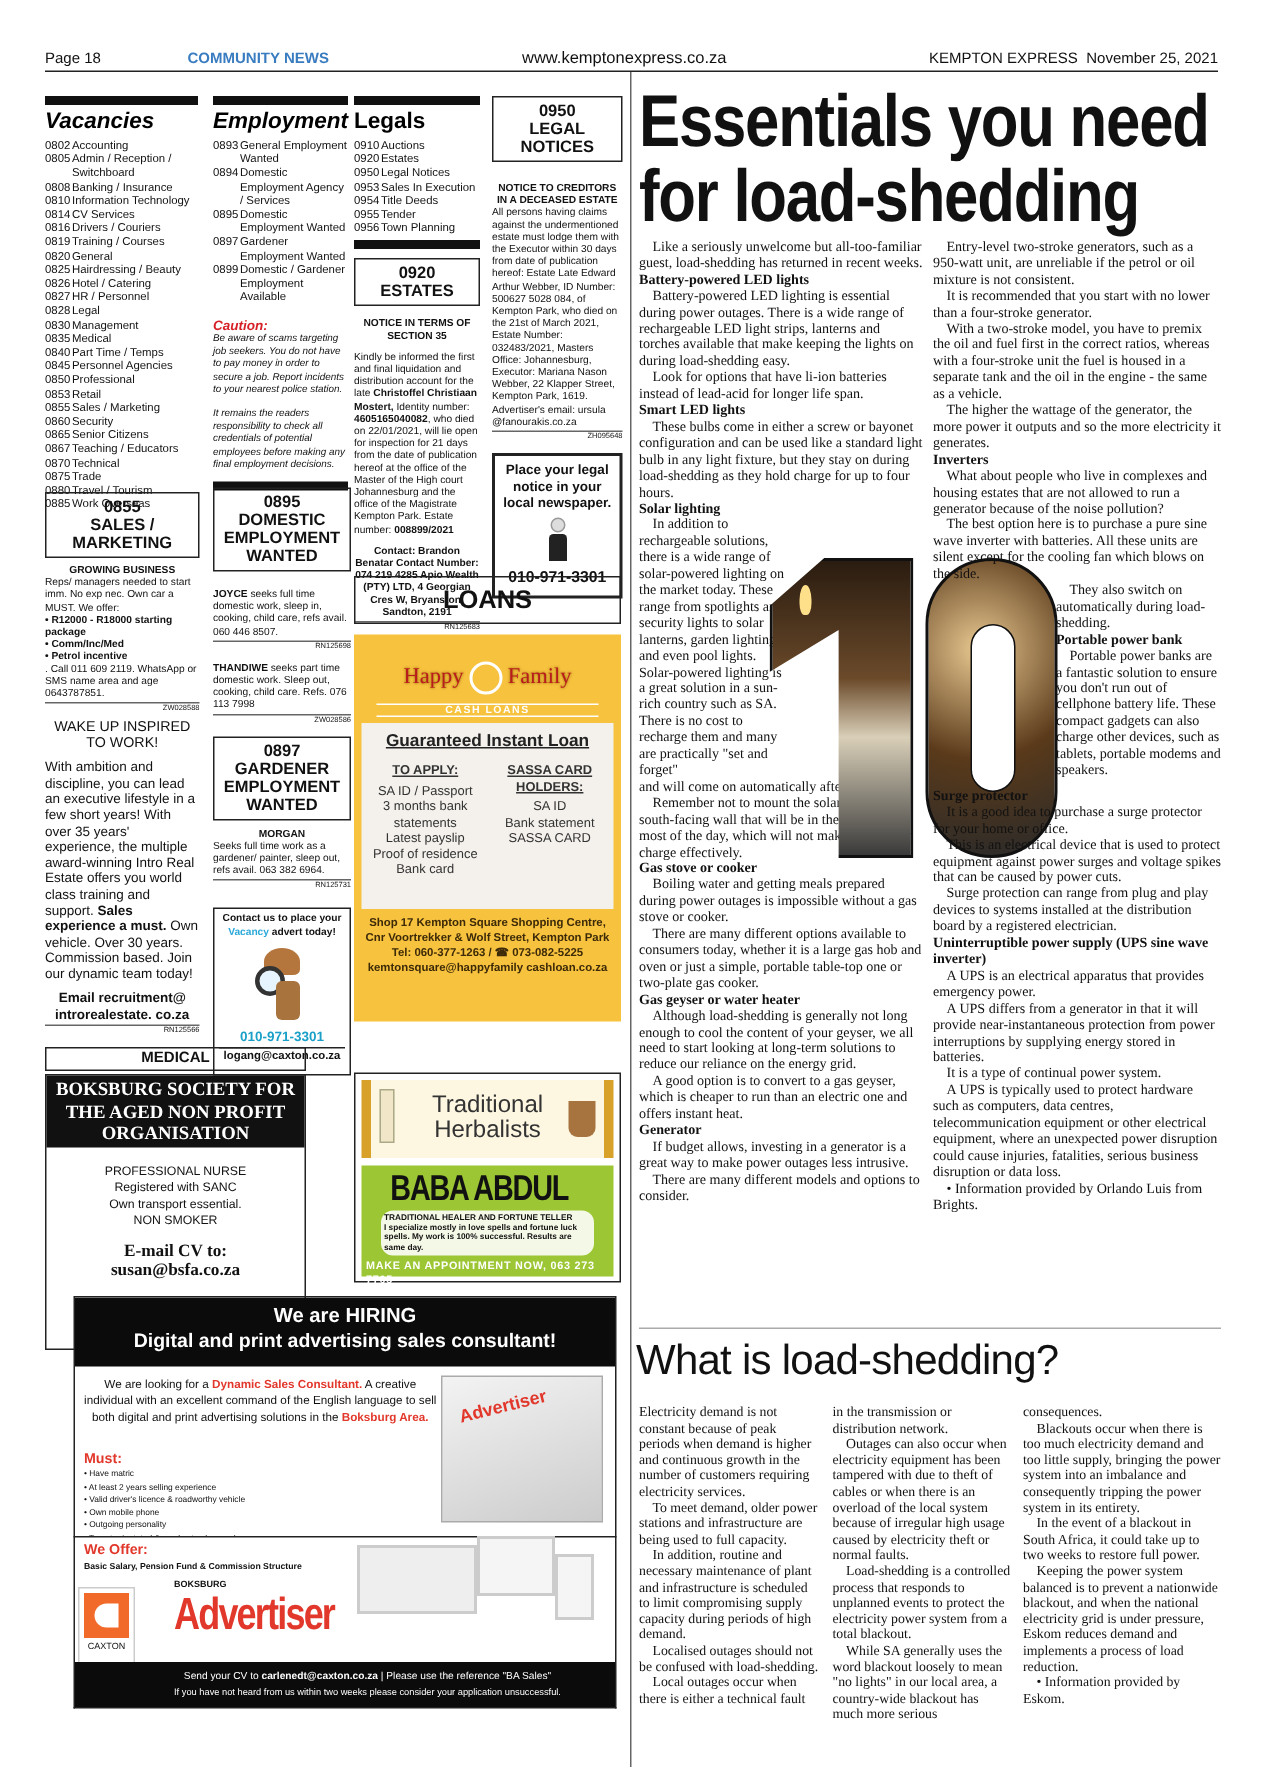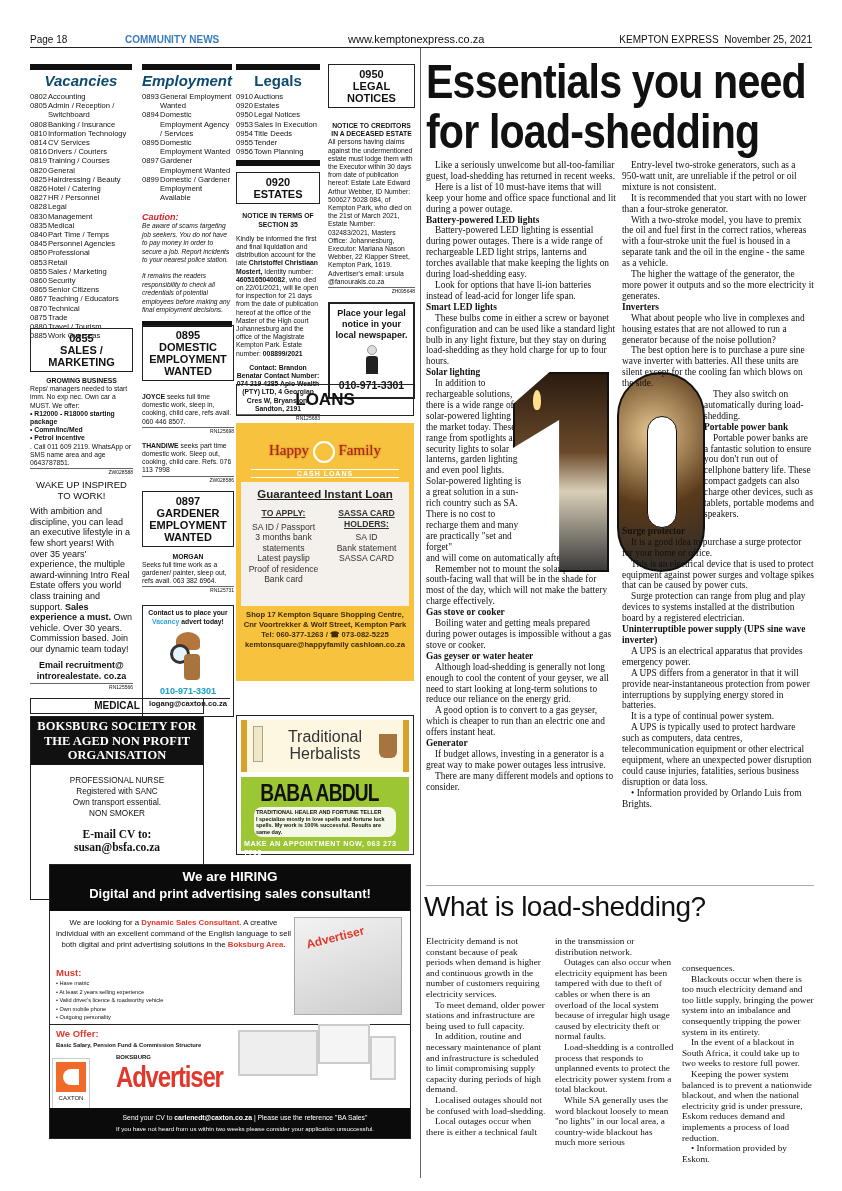--- a/index.html
+++ b/index.html
@@ -2,21 +2,21 @@
 <html><head>
 <meta charset="utf-8">
 <style>
 *{box-sizing:border-box;margin:0;padding:0}
 body{width:842px;height:1191px;background:#fff;font-family:"Liberation Sans",sans-serif;color:#111;position:relative;overflow:hidden}
 .abs{position:absolute}
 .hdr{left:30px;top:32px;width:782px;height:16px;font-size:10px;border-bottom:1.5px solid #222}
 .hdr span{position:absolute;top:2px}
 .vline{left:420px;top:48px;width:1px;height:1130px;background:#666}
 .bar{height:6px;background:#111}
-.redh{color:#0c4a6e;font-style:italic;font-weight:bold;font-size:15px;text-align:center;margin:2px 0 3px}
+.redh{color:#000000;font-style:italic;font-weight:bold;font-size:15px;margin:2px 0 3px}
 .cls{font-size:7.6px;line-height:9.2px}
 .cls .r{display:flex}
 .cls .c{width:18px;flex:none}
 .box{border:1.5px solid #222;text-align:center;font-family:"Liberation Sans Narrow","Liberation Sans",sans-serif;font-weight:bold;font-size:11px;line-height:12px;padding:3px 2px;transform-origin:center}
 .small{font-size:6.8px;line-height:8.2px}
 .ref{font-size:5px;text-align:right;border-top:1px solid #666;margin-top:1px}
 .serif{font-family:"Liberation Serif",serif}
 .art{font-family:"Liberation Serif",serif;font-size:9.4px;line-height:10.9px;text-align:left}
 .art p{text-indent:9px}
 .art h4{font-size:9.4px;font-weight:bold}
@@ -392,36 +392,36 @@
   </div>
 </div>
 
 <div class="abs" style="left:426px;top:56px;width:388px;height:104px;font-family:'Liberation Sans Narrow','Liberation Sans',sans-serif;font-weight:bold;font-size:49px;line-height:50px;letter-spacing:-1px;overflow:hidden">
   <div style="transform:scaleX(.84);transform-origin:left;width:470px">Essentials you need for load-shedding</div>
 </div>
 
 <div class="abs art" style="left:426px;top:160px;width:190px">
   <div id="a1c1">
       <p>Like a seriously unwelcome but all-too-familiar guest, load-shedding has returned in recent weeks.</p>
-      <p>Here is a list of 10 must-have items that will keep your home and office space functional and lit during a power outage.</p>
       <h4>Battery-powered LED lights</h4>
       <p>Battery-powered LED lighting is essential during power outages. There is a wide range of rechargeable LED light strips, lanterns and torches available that make keeping the lights on during load-shedding easy.</p>
       <p>Look for options that have li-ion batteries instead of lead-acid for longer life span.</p>
       <h4>Smart LED lights</h4>
       <p>These bulbs come in either a screw or bayonet configuration and can be used like a standard light bulb in any light fixture, but they stay on during load-shedding as they hold charge for up to four hours.</p>
       <h4>Solar lighting</h4>
     </div>
   <div style="width:100px">
       <p>In addition to rechargeable solutions, there is a wide range of solar-powered lighting on the market today. These range from spotlights and security lights to solar lanterns, garden lighting and even pool lights. Solar-powered lighting is a great solution in a sun-rich country such as SA. There is no cost to recharge them and many are practically "set and forget"</p>
     </div>
   <div id="a1c1b">
       <p style="text-indent: 0px;">and will come on automatically after sundown.</p>
       <p>Remember not to mount the solar panel on a south-facing wall that will be in the shade for most of the day, which will not make the battery charge effectively.</p>
       <h4>Gas stove or cooker</h4>
       <p>Boiling water and getting meals prepared during power outages is impossible without a gas stove or cooker.</p>
+      <p>There are many different options available to consumers today, whether it is a large gas hob and oven or just a simple, portable table-top one or two-plate gas cooker.</p>
       <h4>Gas geyser or water heater</h4>
       <p>Although load-shedding is generally not long enough to cool the content of your geyser, we all need to start looking at long-term solutions to reduce our reliance on the energy grid.</p>
       <p>A good option is to convert to a gas geyser, which is cheaper to run than an electric one and offers instant heat.</p>
       <h4>Generator</h4>
       <p>If budget allows, investing in a generator is a great way to make power outages less intrusive.</p>
       <p>There are many different models and options to consider.</p>
     </div>
 </div>
 
 <div class="abs" style="left:513px;top:372px;width:188px;height:205px">
@@ -471,18 +471,18 @@
     <p>Localised outages should not be confused with load-shedding.</p>
     <p>Local outages occur when there is either a technical fault</p>
   </div>
 <div class="abs art" style="left:555px;top:936px;width:120px;font-size:9.2px;line-height:10.6px" id="a2c2">
     <p style="text-indent: 0px;">in the transmission or distribution network.</p>
     <p>Outages can also occur when electricity equipment has been tampered with due to theft of cables or when there is an overload of the local system because of irregular high usage caused by electricity theft or normal faults.</p>
     <p>Load-shedding is a controlled process that responds to unplanned events to protect the electricity power system from a total blackout.</p>
     <p>While SA generally uses the word blackout loosely to mean "no lights" in our local area, a country-wide blackout has much more serious</p>
   </div>
 <div class="abs art" style="left:682px;top:936px;width:132px;font-size:9.2px;line-height:10.6px" id="a2c3">
-    <p style="text-indent: 0px; margin-top: 27px;">consequences.</p>
+    <p style="text-indent: 0px;">consequences.</p>
     <p>Blackouts occur when there is too much electricity demand and too little supply, bringing the power system into an imbalance and consequently tripping the power system in its entirety.</p>
     <p>In the event of a blackout in South Africa, it could take up to two weeks to restore full power.</p>
     <p>Keeping the power system balanced is to prevent a nationwide blackout, and when the national electricity grid is under pressure, Eskom reduces demand and implements a process of load reduction.</p>
     <p>• Information provided by Eskom.</p>
   </div>
 
 </body></html>

